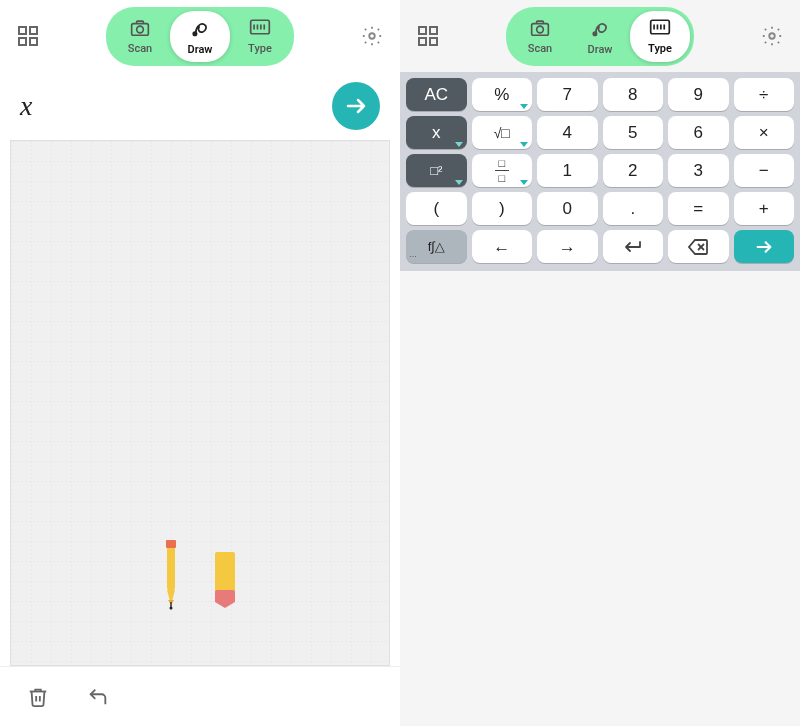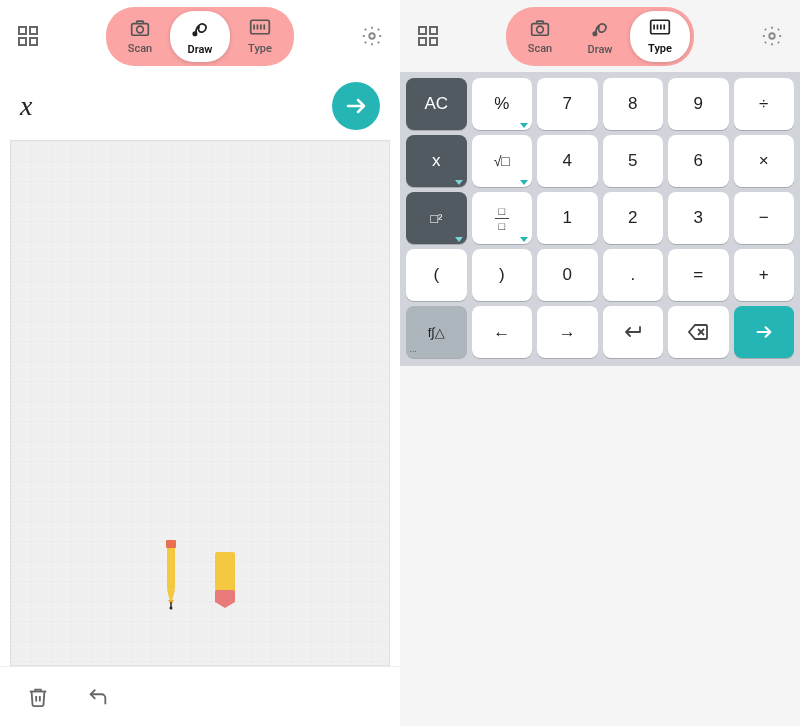--- a/index.html
+++ b/index.html
@@ -47,21 +47,21 @@
       display: flex;
       align-items: center;
       justify-content: center;
       color: #666;
       font-size: 20px;
       cursor: pointer;
     }
 
     .mode-switcher {
       display: flex;
-      background: #fca5a5;
+      background: #86efac;
       border-radius: 28px;
       padding: 4px;
       gap: 0px;
     }
 
     .mode-btn {
       display: flex;
       flex-direction: column;
       align-items: center;
       justify-content: center;
@@ -211,21 +211,21 @@
       gap: 5px;
       margin-bottom: 5px;
     }
 
     .keyboard-row:last-child {
       margin-bottom: 0;
     }
 
     .key {
       flex: 1;
-      height: 52px;
+      height: 33px;
       border-radius: 8px;
       background: #ffffff;
       display: flex;
       align-items: center;
       justify-content: center;
       font-size: 17px;
       font-weight: 500;
       color: #222;
       cursor: pointer;
       border: none;

